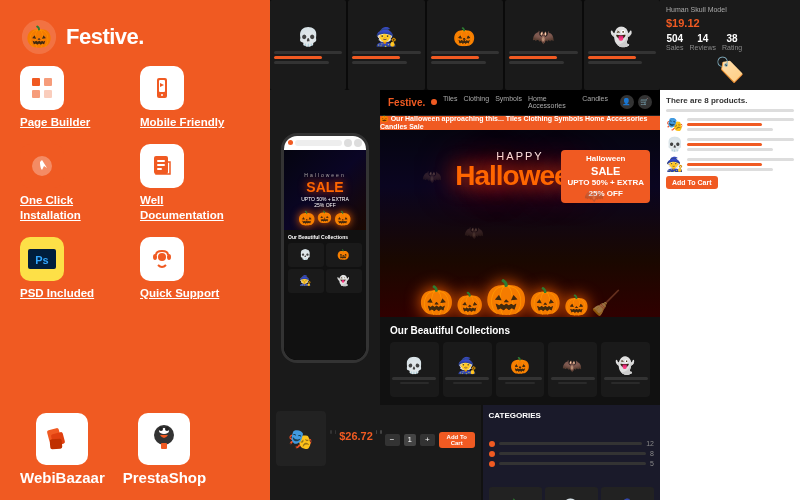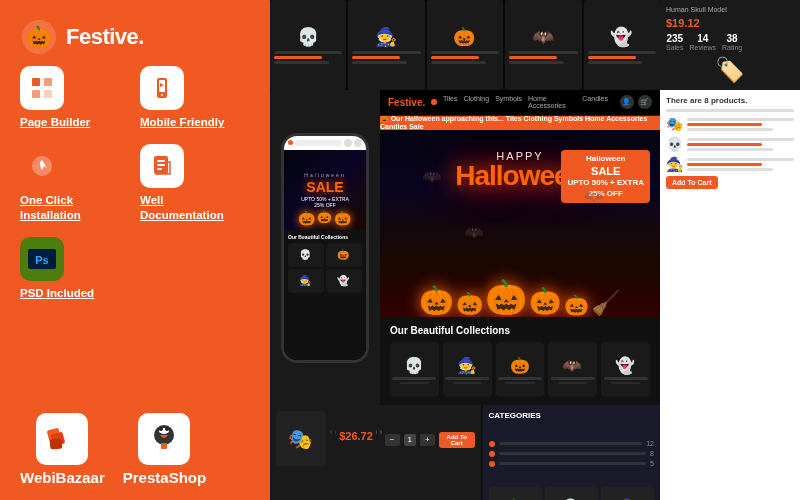--- a/index.html
+++ b/index.html
@@ -674,29 +674,41 @@
           <rect x="7" y="6" width="8" height="2" rx="1" fill="#fff"></rect>
           <rect x="7" y="10" width="8" height="2" rx="1" fill="#fff"></rect>
           <rect x="7" y="14" width="5" height="2" rx="1" fill="#fff"></rect>
           <path d="M16 8 L20 8 L20 20 L6 20 L6 18" stroke="#f05a22" stroke-width="1.5" fill="none"></path>
         </svg>
       </div>
       <span class="feature-label">Well Documentation</span>
     </div>
 
     <div class="feature-item">
-      <div class="feature-icon-wrap" style="background:#4d7c0f;">
+      <div class="feature-icon-wrap" style="background:#fde047;">
         <svg width="28" height="20" viewBox="0 0 28 20" fill="none">
           <rect x="0" y="0" width="28" height="20" rx="2" fill="#001e3c"></rect>
           <text x="14" y="15" text-anchor="middle" font-size="11" font-weight="900" fill="#31a8ff" font-family="Arial">Ps</text>
         </svg>
       </div>
       <span class="feature-label">PSD Included</span>
     </div>
 
+    <div class="feature-item">
+      <div class="feature-icon-wrap">
+        <svg width="24" height="24" viewBox="0 0 24 24" fill="none">
+          <circle cx="12" cy="10" r="4" fill="#f05a22"></circle>
+          <path d="M6 8 Q6 4 12 4 Q18 4 18 8" stroke="#f05a22" stroke-width="2" fill="none"></path>
+          <ellipse cx="5" cy="10" rx="2" ry="3" fill="#f05a22"></ellipse>
+          <ellipse cx="19" cy="10" rx="2" ry="3" fill="#f05a22"></ellipse>
+          <path d="M8 18 Q12 22 16 18" stroke="#f05a22" stroke-width="2" fill="none"></path>
+        </svg>
+      </div>
+      <span class="feature-label">Quick Support</span>
+    </div>
   </div>
 
   <div class="bottom-logos">
     <div class="bottom-logo-item">
       <div class="bottom-logo-box">
         <svg width="36" height="36" viewBox="0 0 36 36" fill="none">
           <rect x="4" y="8" width="12" height="12" rx="2" fill="#f05a22" transform="rotate(-15 10 14)"></rect>
           <rect x="8" y="12" width="12" height="12" rx="2" fill="#e04010" transform="rotate(-15 14 18)"></rect>
           <rect x="6" y="18" width="12" height="10" rx="2" fill="#c03000" transform="rotate(-5 12 23)"></rect>
         </svg>
@@ -939,21 +951,21 @@
 
     <div class="far-right">
 
       <div class="far-right-top">
         <div style="display:flex; align-items:center; gap:4px;">
           <span style="color:#aaa; font-size:7px;">Human Skull Model</span>
         </div>
         <div class="fr-price">$19.12</div>
         <div class="fr-stats">
           <div class="fr-stat">
-            <span class="fr-stat-num">235</span>
+            <span class="fr-stat-num">504</span>
             <span class="fr-stat-label">Sales</span>
           </div>
           <div class="fr-stat">
             <span class="fr-stat-num">14</span>
             <span class="fr-stat-label">Reviews</span>
           </div>
           <div class="fr-stat">
             <span class="fr-stat-num">38</span>
             <span class="fr-stat-label">Rating</span>
           </div>

